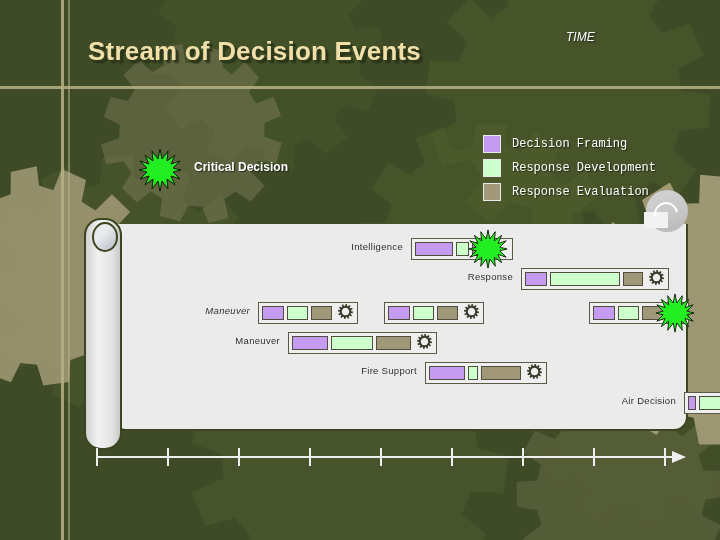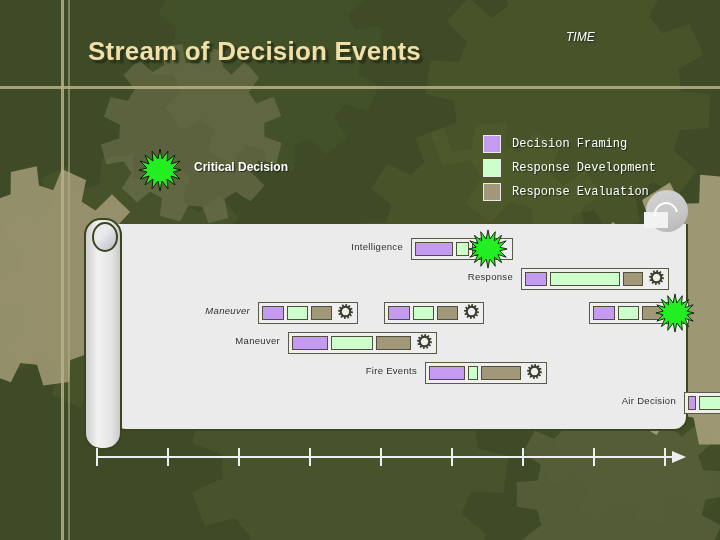--- a/index.html
+++ b/index.html
@@ -261,21 +261,21 @@
         <div class="bar-label" style="top: 17px; left: 319px; transform: translateX(-100%);">Intelligence</div>
         <svg width="40" height="40" viewBox="0 0 44 44" style="position: absolute; left: 384px; top: 5px;">
           <path d="M22,1 L24,11 L30,3 L29,13 L37,7 L33,16 L42,13 L35,20 L43,22 L35,24 L42,31 L33,28 L37,37 L29,31 L30,41 L24,33 L22,43 L20,33 L14,41 L15,31 L7,37 L11,28 L2,31 L9,24 L1,22 L9,20 L2,13 L11,16 L7,7 L15,13 L14,3 L20,11 Z" fill="#22ee22" stroke="#111a08" stroke-width="1"></path>
         </svg>
         <div class="bar-label" style="top: 47px; left: 429px; transform: translateX(-100%);">Response</div>
         <div class="bar-label" style="top: 81px; left: 166px; transform: translateX(-100%); font-style: italic;">Maneuver</div>
         <svg width="40" height="40" viewBox="0 0 44 44" style="position: absolute; left: 571px; top: 69px;">
           <path d="M22,1 L24,11 L30,3 L29,13 L37,7 L33,16 L42,13 L35,20 L43,22 L35,24 L42,31 L33,28 L37,37 L29,31 L30,41 L24,33 L22,43 L20,33 L14,41 L15,31 L7,37 L11,28 L2,31 L9,24 L1,22 L9,20 L2,13 L11,16 L7,7 L15,13 L14,3 L20,11 Z" fill="#22ee22" stroke="#111a08" stroke-width="1"></path>
         </svg>
         <div class="bar-label" style="top: 111px; left: 196px; transform: translateX(-100%);">Maneuver</div>
-        <div class="bar-label" style="top: 141px; left: 333px; transform: translateX(-100%);">Fire Events</div>
+        <div class="bar-label" style="top: 141px; left: 333px; transform: translateX(-100%);">Fire Support</div>
         <div class="bar-label" style="top: 171px; left: 592px; transform: translateX(-100%);">Air Decision</div>
       </div>
   </div>
 
 
   <div id="timeline">
     <div id="time-axis"></div>
     <div id="time-arrow"></div>
     <div id="ticks-layer">
         <div class="tick" style="left: 0px;"></div>

